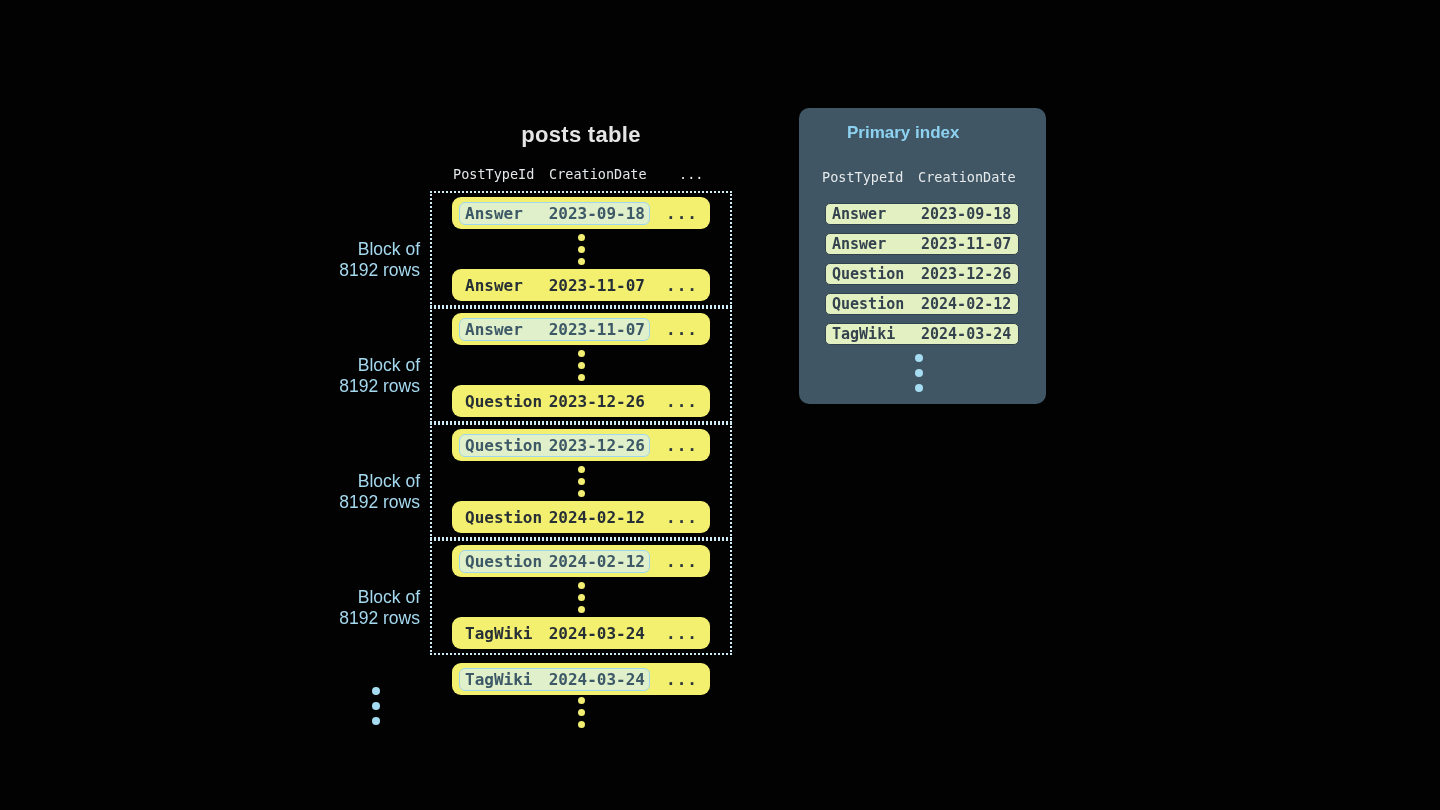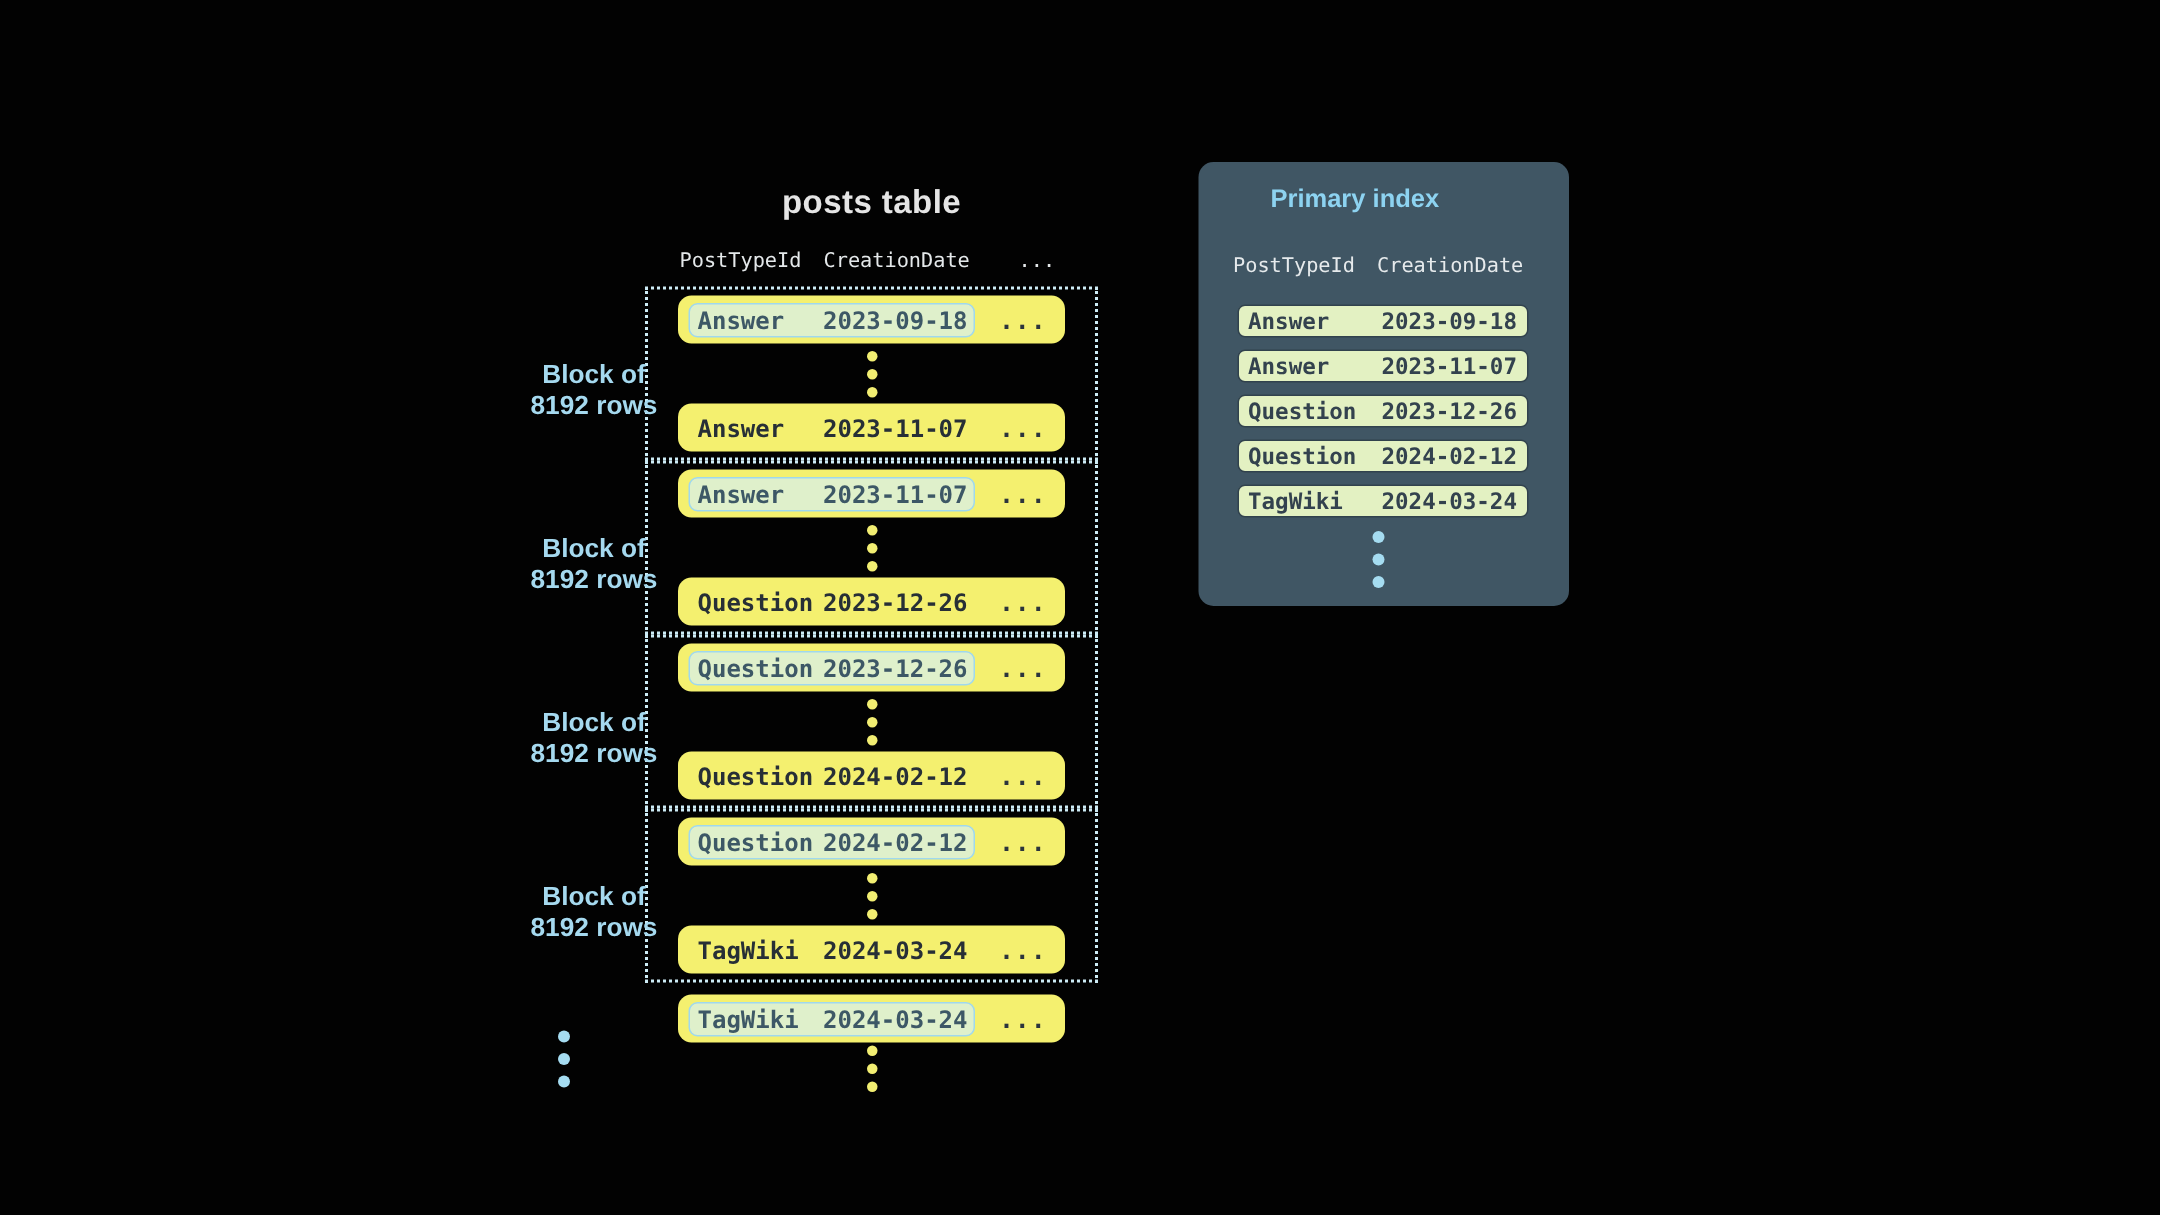--- a/index.html
+++ b/index.html
@@ -28,22 +28,22 @@
           padding:0 4px 0 5px; border:1.5px solid transparent; color:#272f36; white-space:nowrap; }
   .key.hl { background:#dff0cb; border-color:#9fd8ee; color:#3d5866; }
   .key .c1 { display:inline-block; width:86px; }
   .more { margin-left:auto; color:#2b343c; letter-spacing:1px; }
 
   .vdots { display:flex; flex-direction:column; align-items:center; gap:5px; }
   .vdots i { display:block; width:7px; height:7px; border-radius:50%; background:#f2ee72; }
   .vdots.blue { gap:7px; }
   .vdots.blue i { width:8px; height:8px; background:#a5dcf1; }
 
-  .blabel { position:absolute; left:350px; width:92px; text-align:center;
-            font-size:17.5px; line-height:21px; font-weight:700; color:#a5d9ef; }
+  .blabel { position:absolute; left:328px; width:92px; text-align:right;
+            font-size:17.5px; line-height:21px; font-weight:400; color:#a5d9ef; }
   .blabel.b0 { top:239px; } .blabel.b1 { top:355px; }
   .blabel.b2 { top:471px; } .blabel.b3 { top:587px; }
 
   .next-row { position:absolute; left:452px; top:663px; }
   .pt-bottom-dots { position:absolute; left:578px; top:697px; }
   .more-blocks-dots { position:absolute; left:372px; top:687px; }
 
   
   .pindex { position:absolute; left:799px; top:108px; width:247px; height:296px;
             background:#405664; border-radius:10px; }

